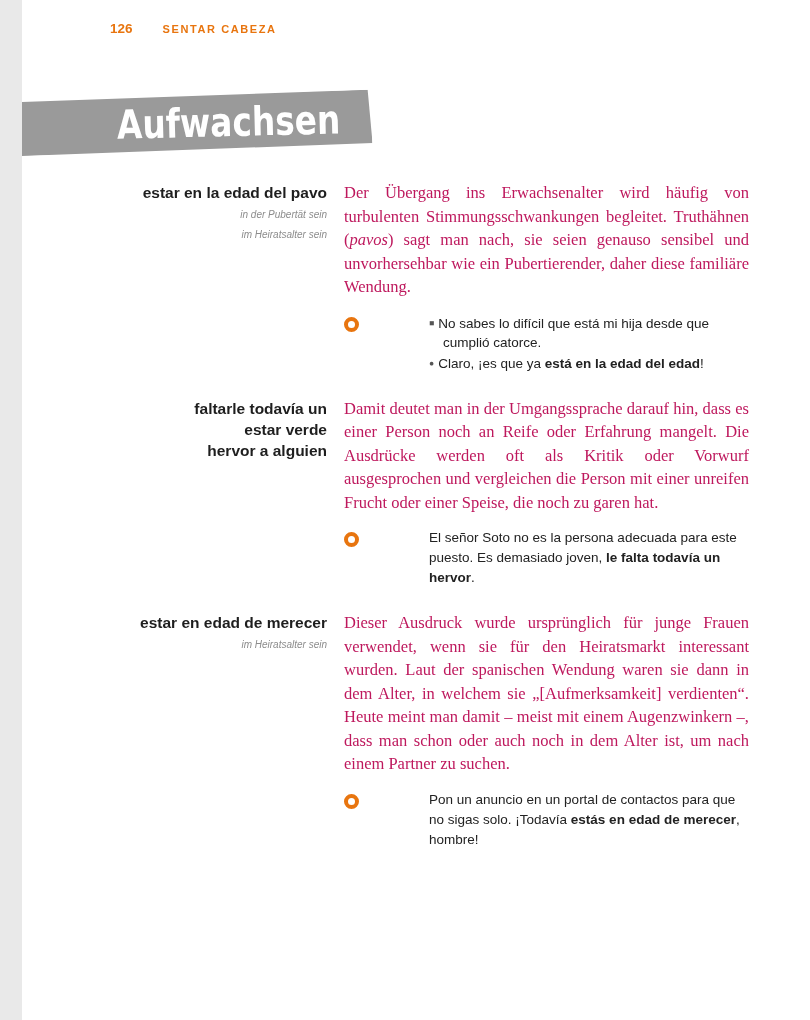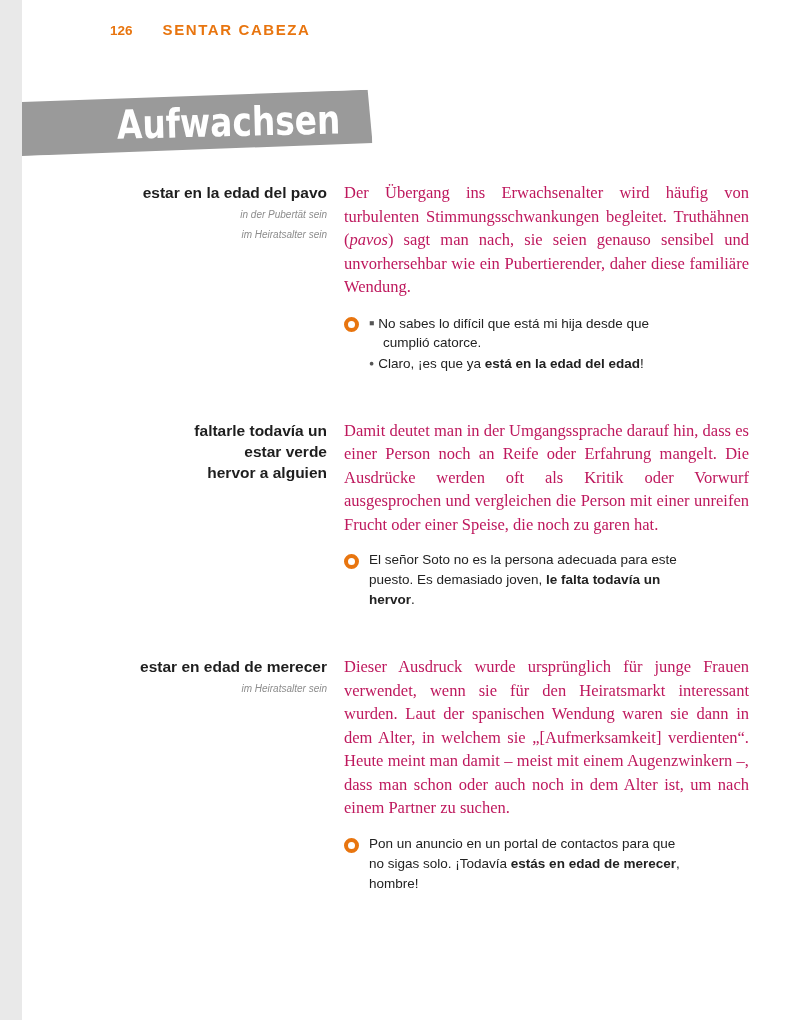--- a/index.html
+++ b/index.html
@@ -16,21 +16,21 @@
     font-family:"Liberation Sans",sans-serif;
     margin-left:22px;
   }
   
   .page-header{
     position:absolute;top:21px;left:88px;
     display:flex;align-items:baseline;gap:30px;
     color:var(--accent);
   }
   .page-number{font-weight:700;font-size:13.5px;}
-  .running-title{font-weight:700;font-size:15px;letter-spacing:1.6px;}
+  .running-title{font-weight:700;font-size:11px;letter-spacing:1.6px;}
 
   
   .banner{
     position:absolute;top:94px;left:-10px;
     width:360px;height:58px;
     background:var(--banner);
     transform:rotate(-1.4deg);
     clip-path:polygon(0% 7%,99% 0%,100% 92%,1% 100%);
     display:flex;align-items:center;
   }
@@ -41,34 +41,34 @@
     font-weight:800;font-size:40px;line-height:1;
     padding-left:128px;
     transform:scaleX(.82);
     transform-origin:left center;
     white-space:nowrap;
   }
 
   
   .content{
     position:absolute;left:75px;top:181px;width:652px;
-    display:flex;flex-direction:column;gap:45px;
+    display:flex;flex-direction:column;gap:23px;
   }
   .entry{display:flex;}
   .entry-left{width:230px;flex:none;text-align:right;padding-top:1px;}
   .headword{font-weight:700;font-size:15.5px;line-height:21px;color:#1e1e1e;}
   .translation{font-style:italic;font-size:10px;line-height:20px;color:var(--muted);margin-top:2px;}
   .entry-right{flex:1;margin-left:17px;min-width:0;}
   .explanation{
     margin:0 0 14px;
     font-family:"Liberation Serif",serif;
     font-size:16.5px;line-height:23.5px;color:#be185d;
     text-align:justify;
   }
-  .example{display:flex;}
+  .example{display:flex;justify-content:space-between;}
   .donut{
     flex:none;width:7px;height:7px;
     border:4px solid var(--accent);border-radius:50%;
     background:#fff;margin-top:4px;
   }
   .example-text{
     margin-left:10px;max-width:320px;
     font-size:13.5px;line-height:20px;color:#222222;
   }
   .example-text p{margin:0;}

